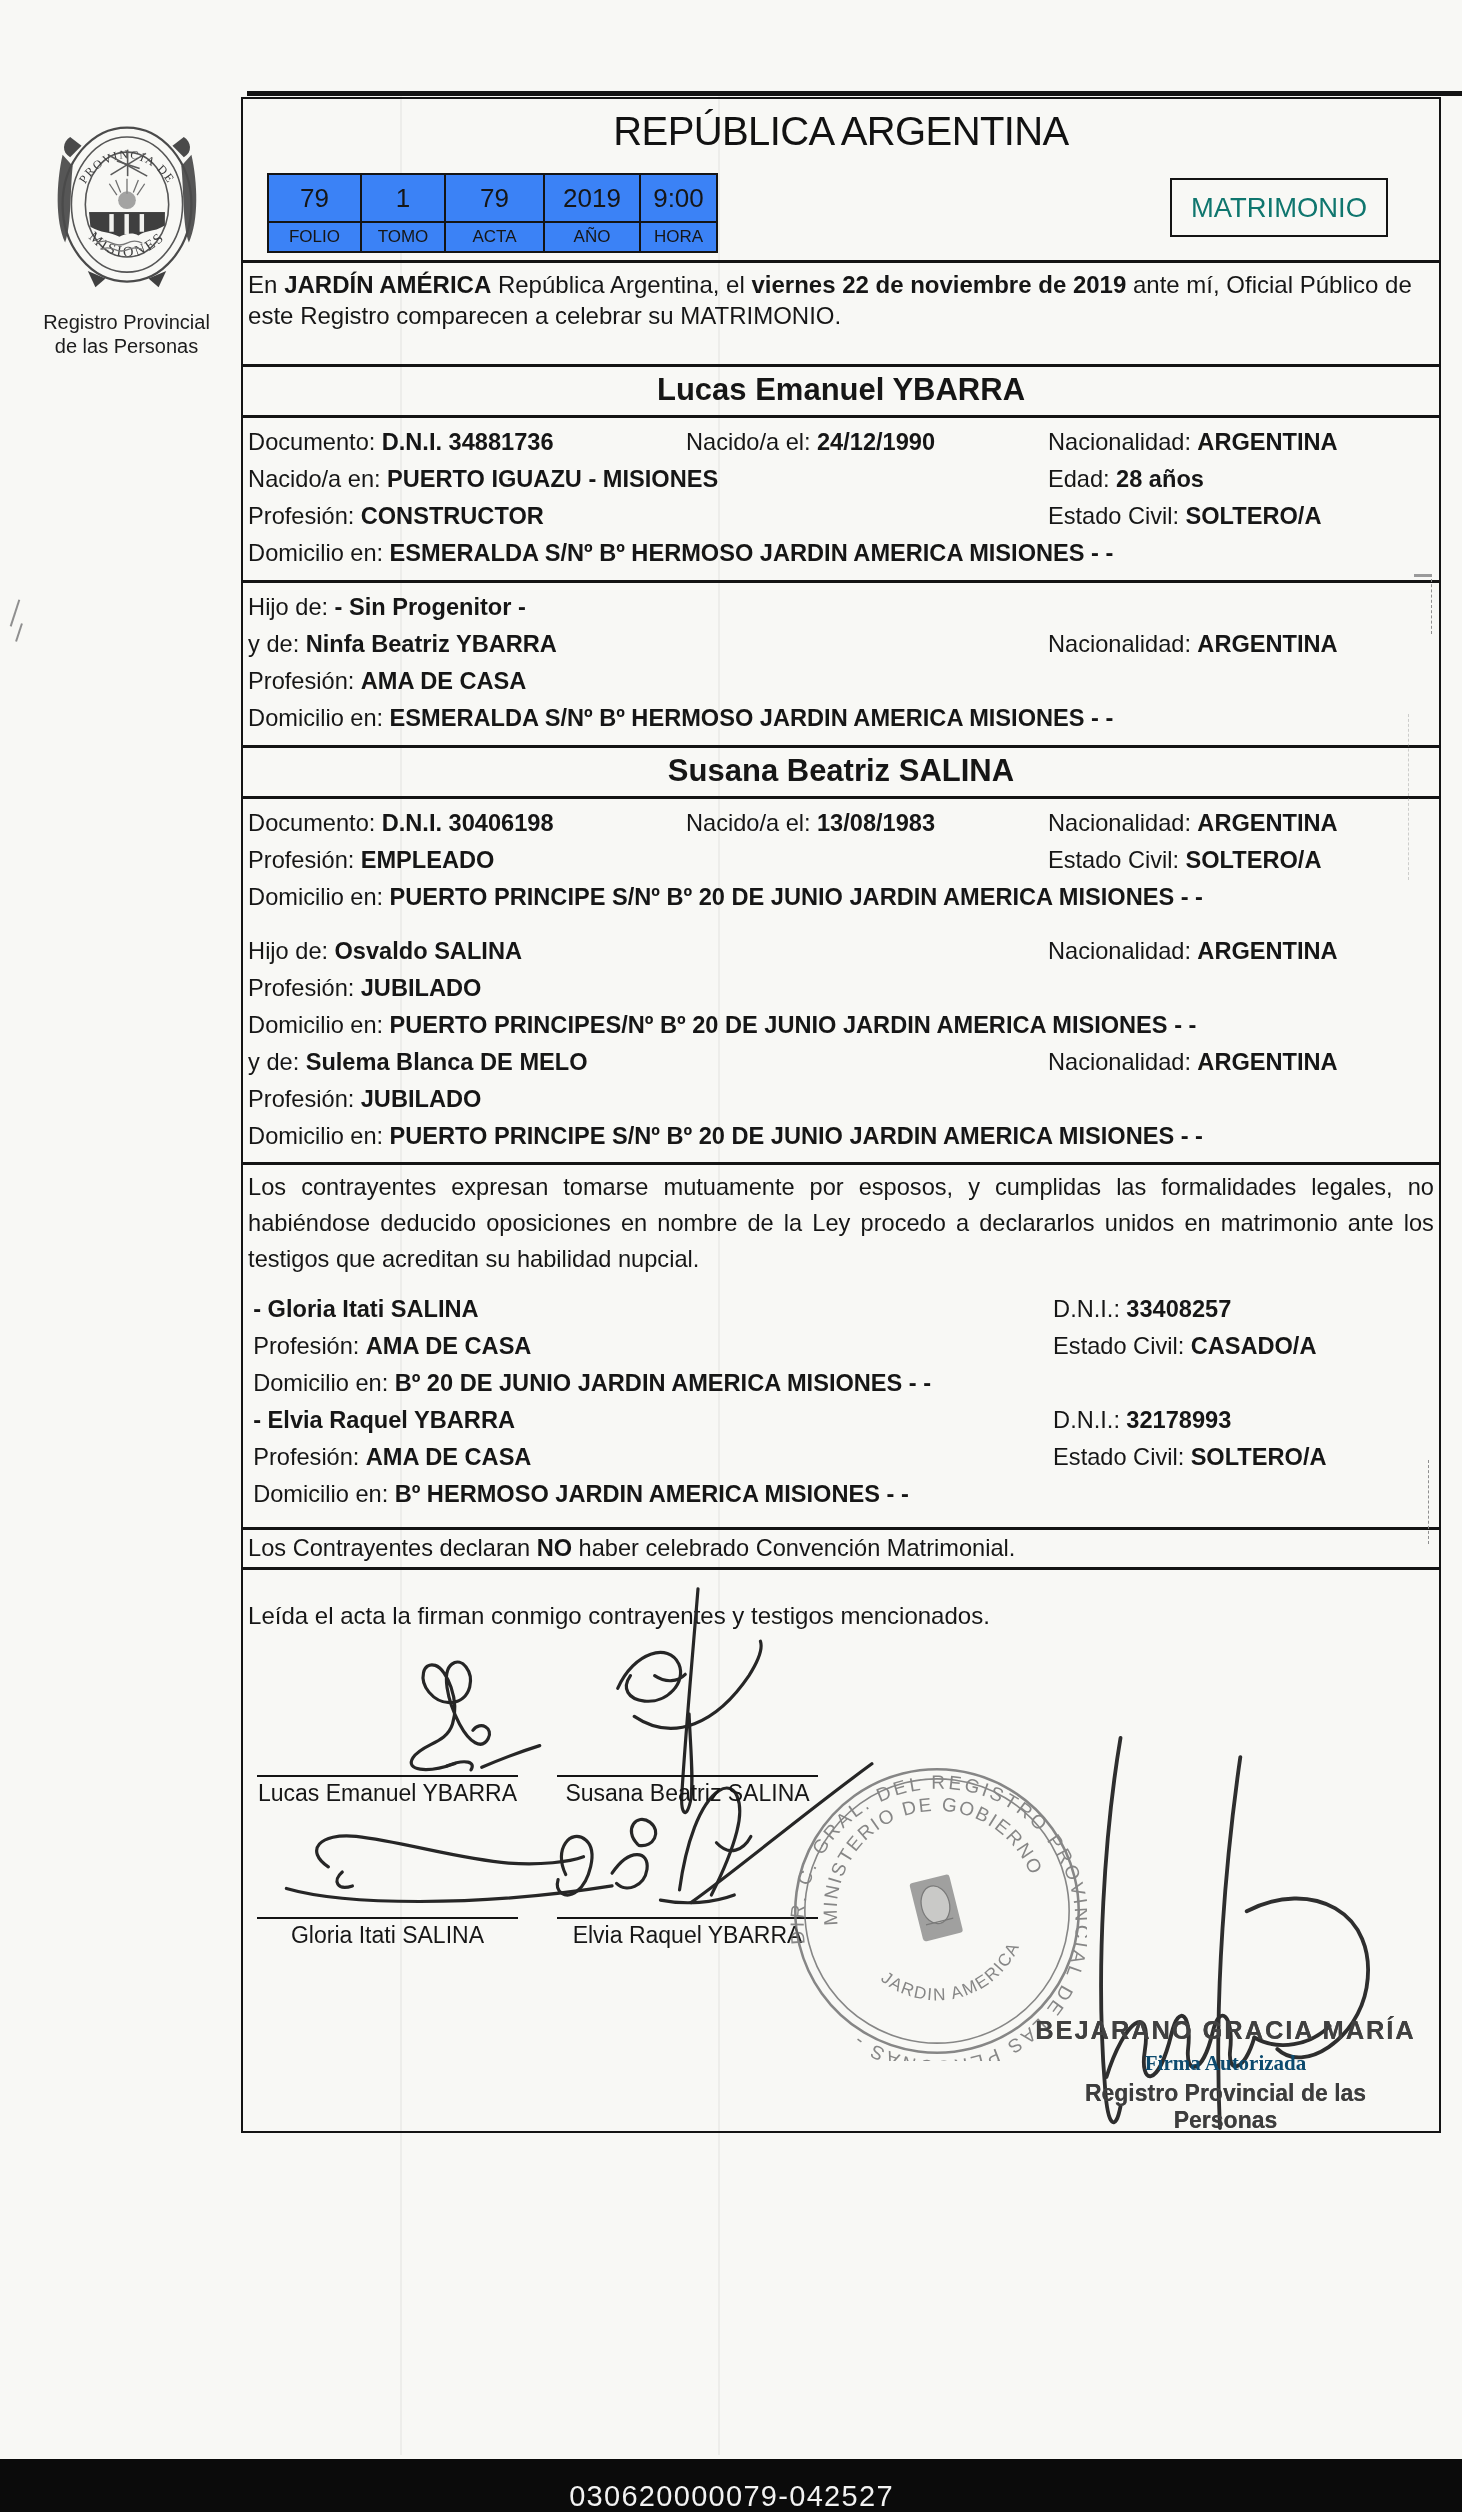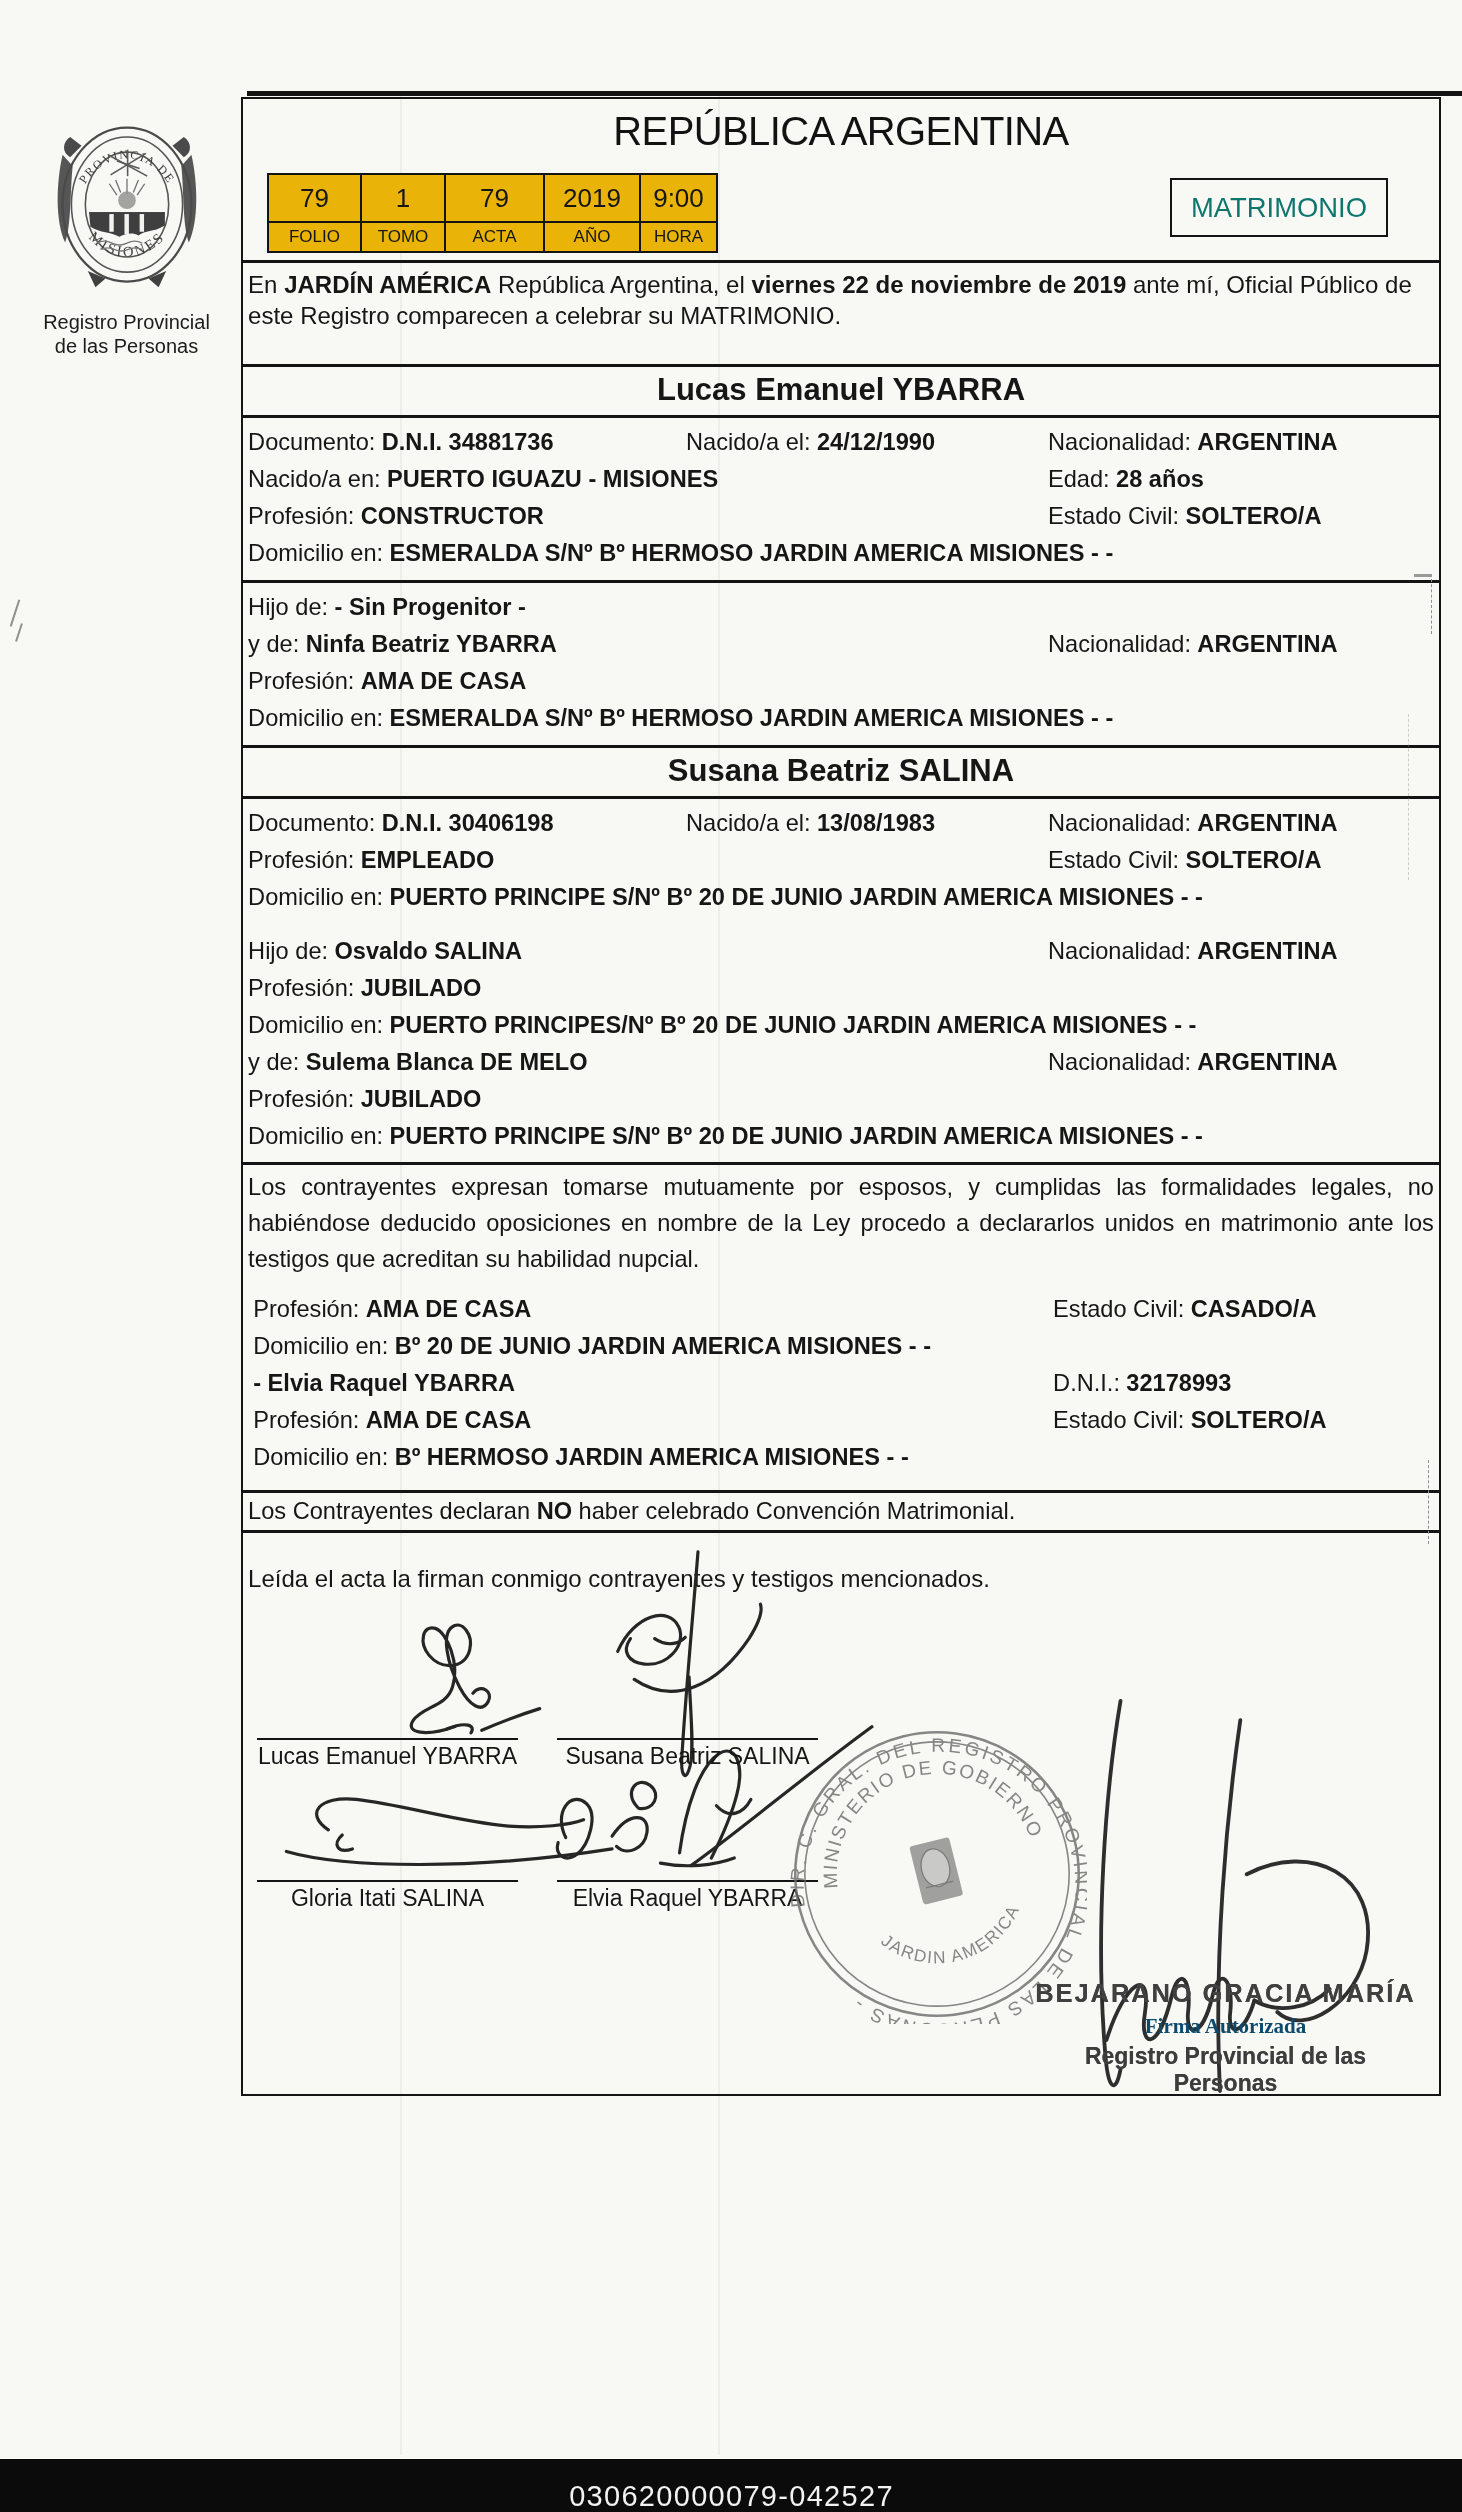--- a/index.html
+++ b/index.html
@@ -19,21 +19,21 @@
   
   .top-rule { position:absolute; left:247px; top:91px; width:1215px; height:4.5px; background:#141414; }
   .acta { position:absolute; left:241px; top:97px; width:1196px; border:2.6px solid #141414; background:transparent; }
   .sec { position:relative; border-top:3.2px solid #141414; }
   .sec.first { border-top:none; }
   .sec.thin { border-top:1.3px solid #2a2a2a; }
 
   
   .hdr { height:161px; }
   .doc-title { text-align:center; padding-top:10.2px; font-size:40px; letter-spacing:-0.6px; font-weight:400; color:#121212; }
-  .ftable { position:absolute; left:24px; top:74px; display:flex; flex-direction:column; border:2.6px solid #141414; background:#eab308; }
+  .ftable { position:absolute; left:24px; top:74px; display:flex; flex-direction:column; border:2.6px solid #141414; background:#3b82f6; }
   .ftable .vrow, .ftable .lrow { display:flex; }
   .fcell { border-right:2.6px solid #141414; display:flex; align-items:center; justify-content:center; }
   .fcell:last-child { border-right:none; }
   .vrow .fcell { height:46px; font-size:26px; }
   .lrow .fcell { height:28px; font-size:17px; border-top:2.6px solid #141414; }
   .w1{width:91px}.w2{width:82px}.w3{width:97px}.w4{width:94px}.w5{width:75px}
   .badge { position:absolute; right:51px; top:79px; border:2.6px solid #141414; padding:0 19px; height:55px;
            line-height:55px; font-size:27.4px; color:#0f766e; }
 
   
@@ -244,20 +244,24 @@
         <span class="c0"><span class="lbl">Profesión:</span><span class="val">JUBILADO</span></span>
       </div>
       <div class="row">
         <span class="c0"><span class="lbl">Domicilio en:</span><span class="val">PUERTO PRINCIPE S/Nº Bº 20 DE JUNIO JARDIN AMERICA MISIONES - -</span></span>
       </div>
     </div>
 
     <div class="sec cer">
       <div class="cer-p">Los contrayentes expresan tomarse mutuamente por esposos, y cumplidas las formalidades legales, no habiéndose deducido oposiciones en nombre de la Ley procedo a declararlos unidos en matrimonio ante los testigos que acreditan su habilidad nupcial.</div>
       <div class="rows">
+        <div class="row">
+          <span class="c0 val" style="margin-left:0">- Gloria Itati SALINA</span>
+          <span class="c2"><span class="lbl">D.N.I.:</span><span class="val">33408257</span></span>
+        </div>
         <div class="row">
           <span class="c0"><span class="lbl">Profesión:</span><span class="val">AMA DE CASA</span></span>
           <span class="c2"><span class="lbl">Estado Civil:</span><span class="val">CASADO/A</span></span>
         </div>
         <div class="row">
           <span class="c0"><span class="lbl">Domicilio en:</span><span class="val">Bº 20 DE JUNIO JARDIN AMERICA MISIONES - -</span></span>
         </div>
         <div class="row">
           <span class="c0 val" style="margin-left:0">- Elvia Raquel YBARRA</span>
           <span class="c2"><span class="lbl">D.N.I.:</span><span class="val">32178993</span></span>

